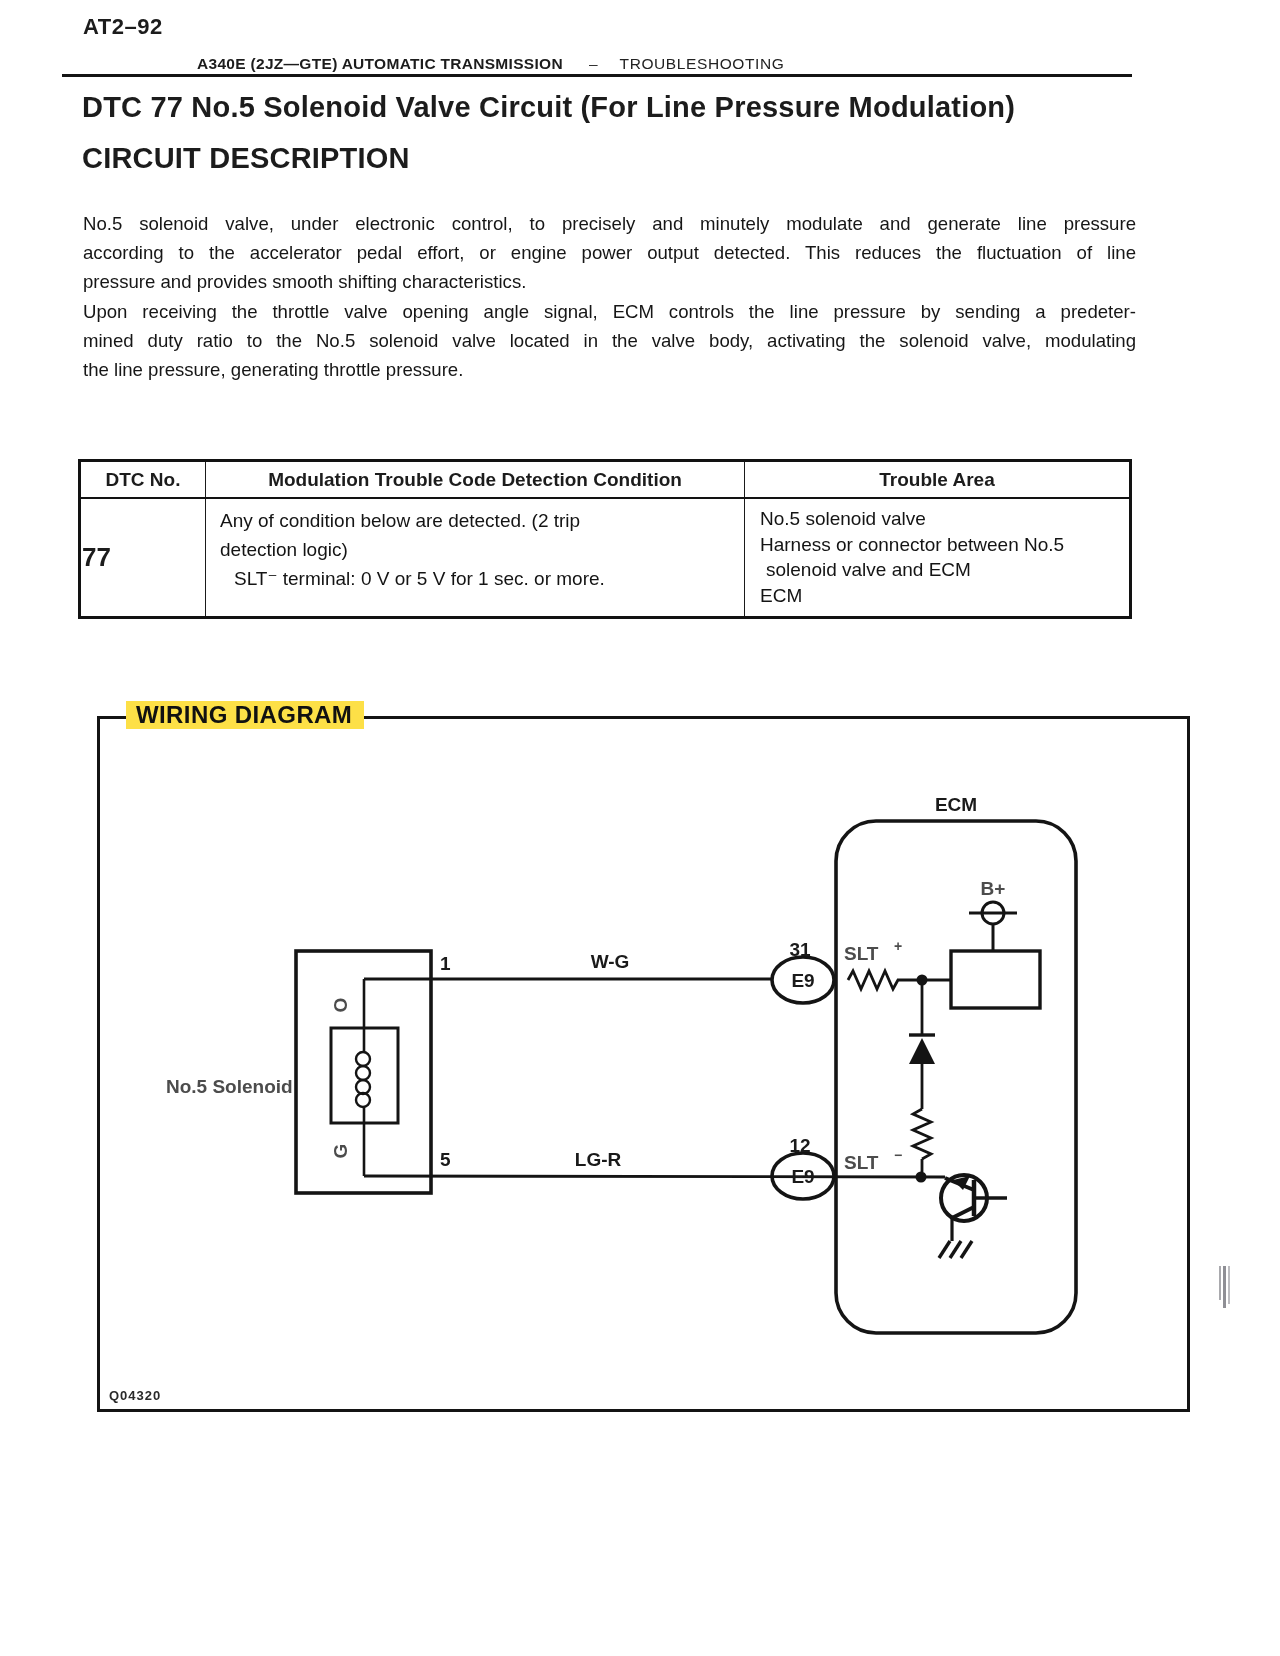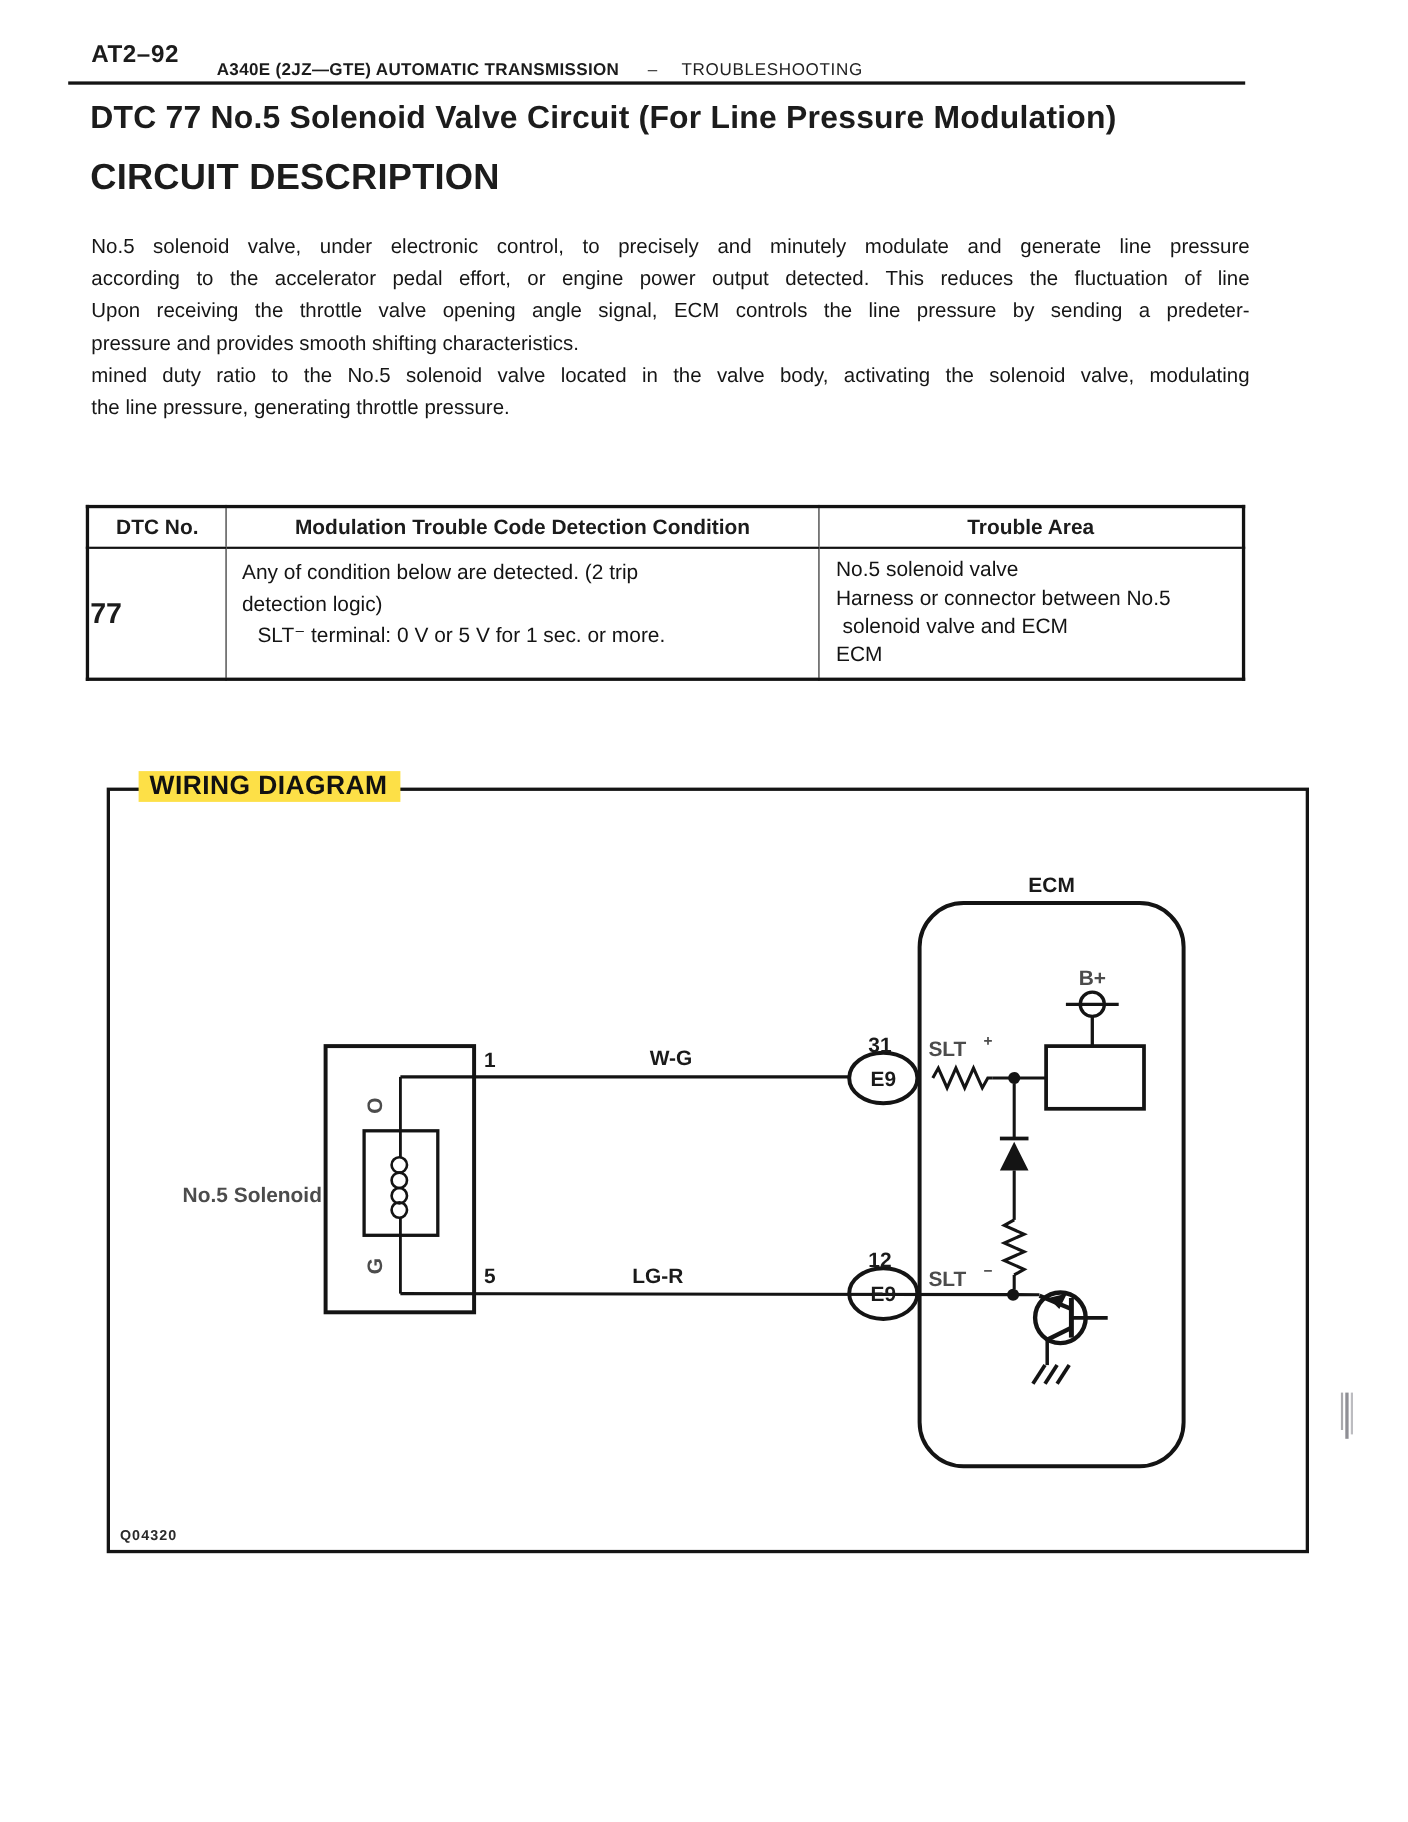--- a/index.html
+++ b/index.html
@@ -3,29 +3,29 @@
 <meta charset="utf-8">
 <style>
   html,body{margin:0;padding:0;}
   body{
     width:1280px;height:1656px;position:relative;background:#ffffff;
     font-family:"Liberation Sans","DejaVu Sans",sans-serif;color:#1c1c1c;
     overflow:hidden;
   }
   .abs{position:absolute;}
   
-  .page-code{left:83px;top:36px;font-size:22px;font-weight:bold;letter-spacing:.5px;}
+  .page-code{left:83px;top:14px;font-size:22px;font-weight:bold;letter-spacing:.5px;}
   .running-head{left:197px;top:55px;font-size:15.5px;white-space:nowrap;}
   .running-head .b{font-weight:bold;letter-spacing:.3px;}
   .running-head .sep{margin:0 22px 0 26px;color:#333;}
   .running-head .lt{font-weight:normal;letter-spacing:.6px;color:#222;}
   .head-rule{left:62px;top:74px;width:1070px;height:3px;background:#141414;}
   
   .doc-title{left:82px;top:91px;font-size:29px;font-weight:bold;letter-spacing:.2px;white-space:nowrap;}
-  .doc-subtitle{left:82px;top:142px;font-size:33px;font-weight:bold;letter-spacing:.2px;}
+  .doc-subtitle{left:82px;top:142px;font-size:29px;font-weight:bold;letter-spacing:.2px;}
   
   .para{left:83px;top:209px;width:1053px;font-size:18.6px;line-height:29.2px;color:#161616;}
   .para .line{white-space:normal;}
   .para .fill{text-align:justify;text-align-last:justify;}
   
   .dtc-table{left:78px;top:459px;width:925px;border-collapse:collapse;table-layout:fixed;}
   .dtc-table td,.dtc-table th{border:1.6px solid #1a1a1a;vertical-align:top;}
   .dtc-table{border:3px solid #121212;}
   .dtc-table th{font-size:19px;font-weight:bold;padding:7px 4px 6px;text-align:center;border-bottom:2.6px solid #121212;}
   .c-dtc{width:126px;} .c-cond{width:539px;} .c-area{width:386px;}
@@ -60,22 +60,22 @@
   <span class="b">A340E (2JZ—GTE) AUTOMATIC TRANSMISSION</span><span class="sep">–</span><span class="lt">TROUBLESHOOTING</span>
 </div>
 <div class="abs head-rule"></div>
 
 <div class="abs doc-title">DTC 77 No.5 Solenoid Valve Circuit (For Line Pressure Modulation)</div>
 <div class="abs doc-subtitle">CIRCUIT DESCRIPTION</div>
 
 <div class="abs para">
   <div class="line fill">No.5 solenoid valve, under electronic control, to precisely and minutely modulate and generate line pressure</div>
   <div class="line fill">according to the accelerator pedal effort, or engine power output detected. This reduces the fluctuation of line</div>
+  <div class="line">pressure and provides smooth shifting characteristics.</div>
   <div class="line fill">Upon receiving the throttle valve opening angle signal, ECM controls the line pressure by sending a predeter-</div>
-  <div class="line">pressure and provides smooth shifting characteristics.</div>
   <div class="line fill">mined duty ratio to the No.5 solenoid valve located in the valve body, activating the solenoid valve, modulating</div>
   <div class="line">the line pressure, generating throttle pressure.</div>
 </div>
 
 <table class="abs dtc-table">
   <colgroup>
       <col class="c-dtc">
       <col class="c-cond">
       <col class="c-area">
     </colgroup>

